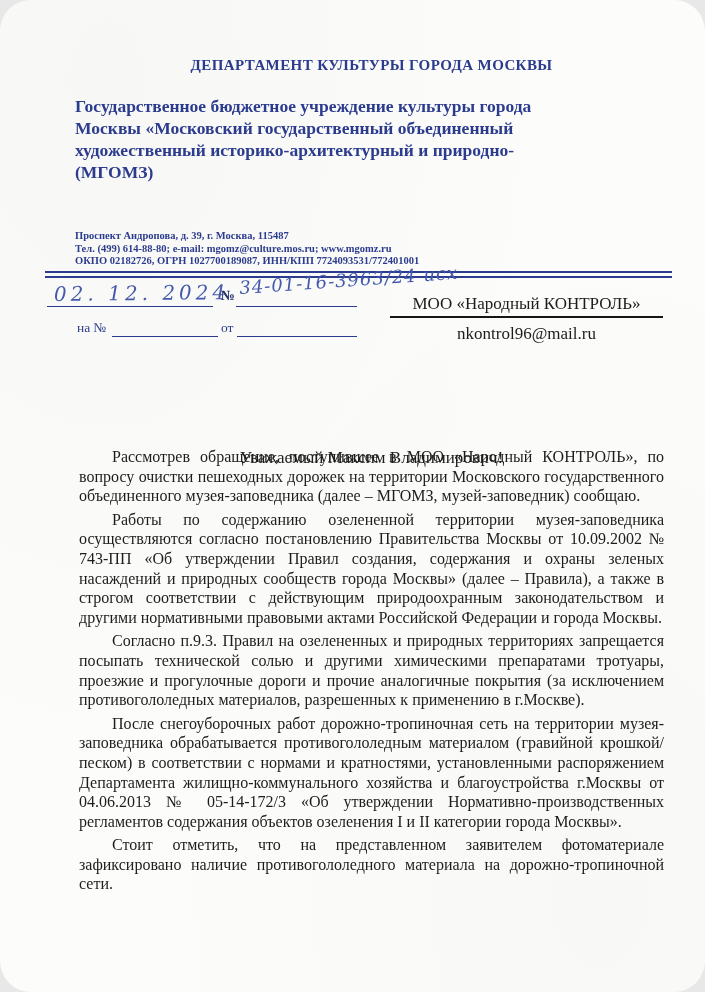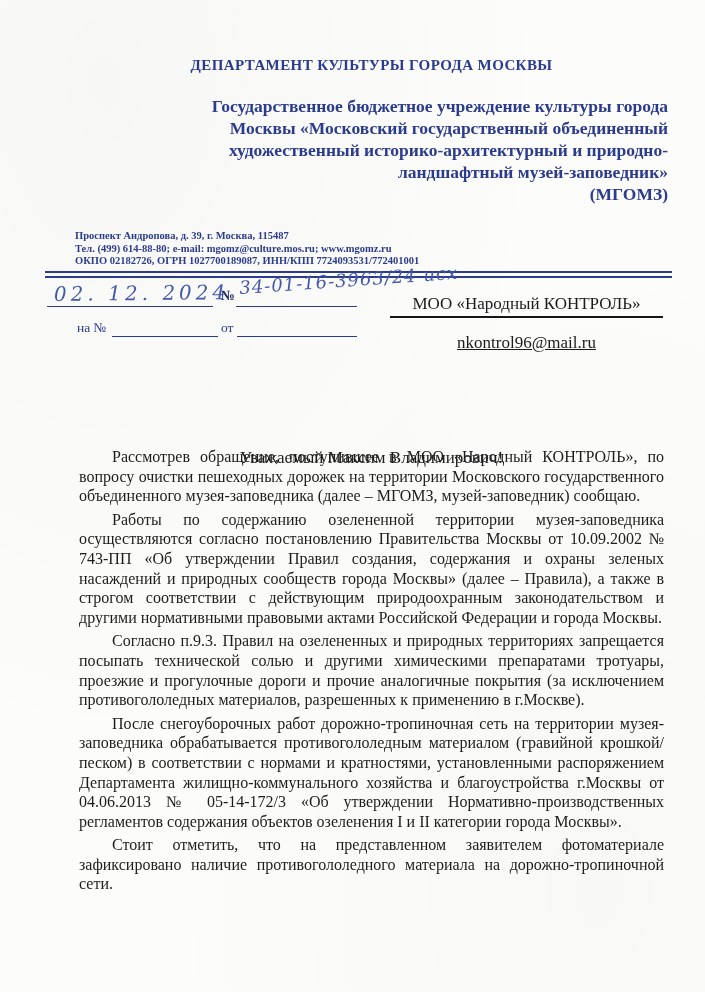--- a/index.html
+++ b/index.html
@@ -8,31 +8,32 @@
     position:relative;
     width:705px;height:992px;
     margin:0 auto;
     background:
       radial-gradient(ellipse at 15% 8%, rgba(0,0,0,0.018), transparent 55%),
       radial-gradient(ellipse at 85% 90%, rgba(0,0,0,0.015), transparent 55%),
       #fcfcfa;
     font-family:"Liberation Serif","DejaVu Serif",serif;
     color:#1d1d1d;
     overflow:hidden;
+    border-radius:31px;
   }
   .abs{position:absolute;}
 
   .dept-title{
     top:57px;left:75px;width:593px;
     text-align:center;font-weight:bold;font-size:15px;
     color:#2b3b8e;letter-spacing:0.4px;
   }
   .org-block{
     top:95px;left:75px;width:593px;
-    text-align:right;font-weight:bold;
+    text-align:left;font-weight:bold;
     font-size:17.5px;line-height:22px;color:#2b3b8e;
   }
   .contact-block{
     top:230px;left:75px;width:593px;
     font-weight:bold;font-size:10.5px;line-height:12.7px;color:#2b3b8e;
   }
   .double-rule{
     top:271px;left:45px;width:627px;height:3px;
     border-top:2px solid #2b3b8e;border-bottom:2px solid #2b3b8e;
   }
@@ -50,21 +51,21 @@
   .na-label{top:320px;left:77px;font-size:13.5px;color:#2b3b8e;text-align:center;}
   .ot-label{top:320px;left:221px;font-size:13.5px;color:#2b3b8e;}
   .u-na{top:322px;left:112px;width:106px;}
   .u-ot{top:322px;left:237px;width:120px;}
 
   .recipient{
     top:294px;left:390px;width:273px;
     text-align:center;font-size:17px;line-height:19.5px;color:#1c1c1c;
   }
   .recipient-rule{margin-top:2px;border-bottom:2.5px solid #161616;}
-  .recipient-email{margin-top:15px;text-decoration:underline;}
+  .recipient-email{margin-top:6px;}
 
   .salutation{
     top:408px;left:75px;width:593px;
     text-align:center;font-size:17px;margin-top:40px;
   }
   .body-text{
     top:443px;left:75px;width:593px;
     font-size:16px;line-height:19.6px;
     text-align:justify;
   }
@@ -74,21 +75,20 @@
 <body>
 
 <div class="sheet">
 
   <div class="abs dept-title">ДЕПАРТАМЕНТ КУЛЬТУРЫ ГОРОДА МОСКВЫ</div>
 
   <div class="abs org-block">
     <div>Государственное бюджетное учреждение культуры города</div>
     <div>Москвы «Московский государственный объединенный</div>
     <div>художественный историко-архитектурный и природно-</div>
-    <div>ландшафтный музей-заповедник»</div>
     <div>(МГОМЗ)</div>
   </div>
 
   <div class="abs contact-block">
     <div>Проспект Андропова, д. 39, г. Москва, 115487</div>
     <div>Тел. (499) 614-88-80; e-mail: mgomz@culture.mos.ru; www.mgomz.ru</div>
     <div>ОКПО 02182726, ОГРН 1027700189087, ИНН/КПП 7724093531/772401001</div>
   </div>
 
   <div class="abs double-rule"></div>

